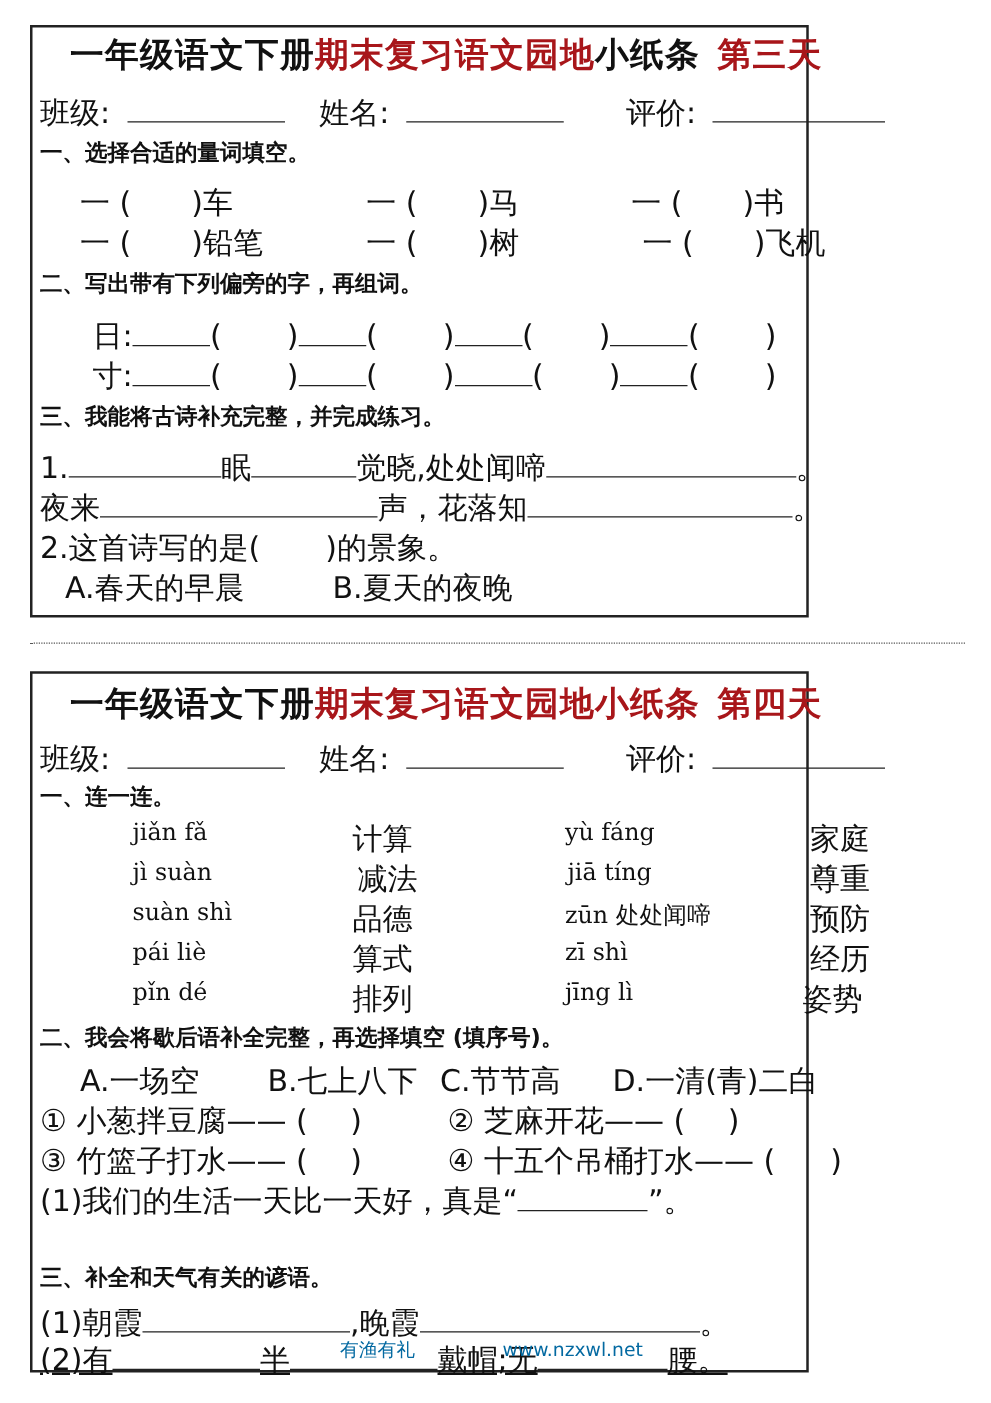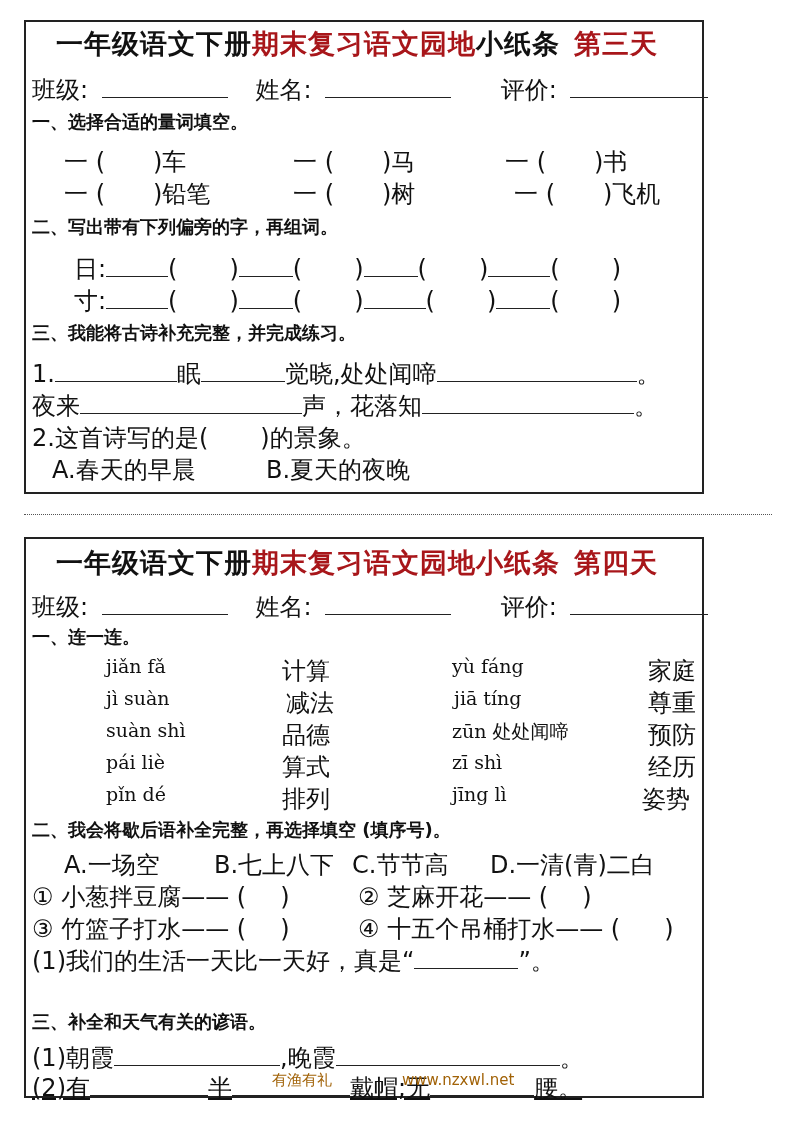--- a/index.html
+++ b/index.html
@@ -1,29 +1,29 @@
 <!DOCTYPE html>
 <html><head>
 <meta charset="utf-8">
 <style>
   html, body { margin:0; padding:0; background:#ffffff; }
   body { width:793px; height:1122px; position:relative; overflow:hidden;
          font-family:"DejaVu Serif", "Liberation Serif", serif; color:#111; }
-  .card { position:absolute; left:24px; width:680px; border:2px solid #222; box-sizing:border-box; }
+  .card { position:absolute; left:24px; width:623px; border:2px solid #222; box-sizing:border-box; }
   #card1 { top:20px; height:474px; }
   #card2 { top:537px; height:561px; }
   .abs { position:absolute; white-space:nowrap; }
   .title { font-family:"DejaVu Serif", serif; font-size:27px; font-weight:bold; letter-spacing:1px; }
   .red { color:#a8161a; }
   .txt { font-family:"DejaVu Sans", sans-serif; font-size:24px; }
   .hdr { font-family:"DejaVu Sans", sans-serif; font-size:18px; font-weight:bold; }
   .py { font-family:"DejaVu Serif", serif; font-size:19px; }
   .blank { display:inline-block; border-bottom:1.2px solid #222; height:1px; vertical-align:baseline; }
   .sep { position:absolute; left:24px; top:514px; width:748px; border-top:1px dotted #555; }
-  .wm { font-family:"DejaVu Sans", sans-serif; font-size:15px; color:#a16207; }
+  .wm { font-family:"DejaVu Sans", sans-serif; font-size:15px; color:#0369a1; }
 </style>
 </head>
 <body>
 
 <div class="card" id="card1">
   <div class="abs title" style="left:30px; top:4px;">
     <span>一年级语文下册</span><span class="red">期末复习语文园地</span><span>小纸条</span><span class="red" style="margin-left:14px;">第三天</span>
   </div>
 
   <div class="abs txt" style="left:6px; top:52px;">

